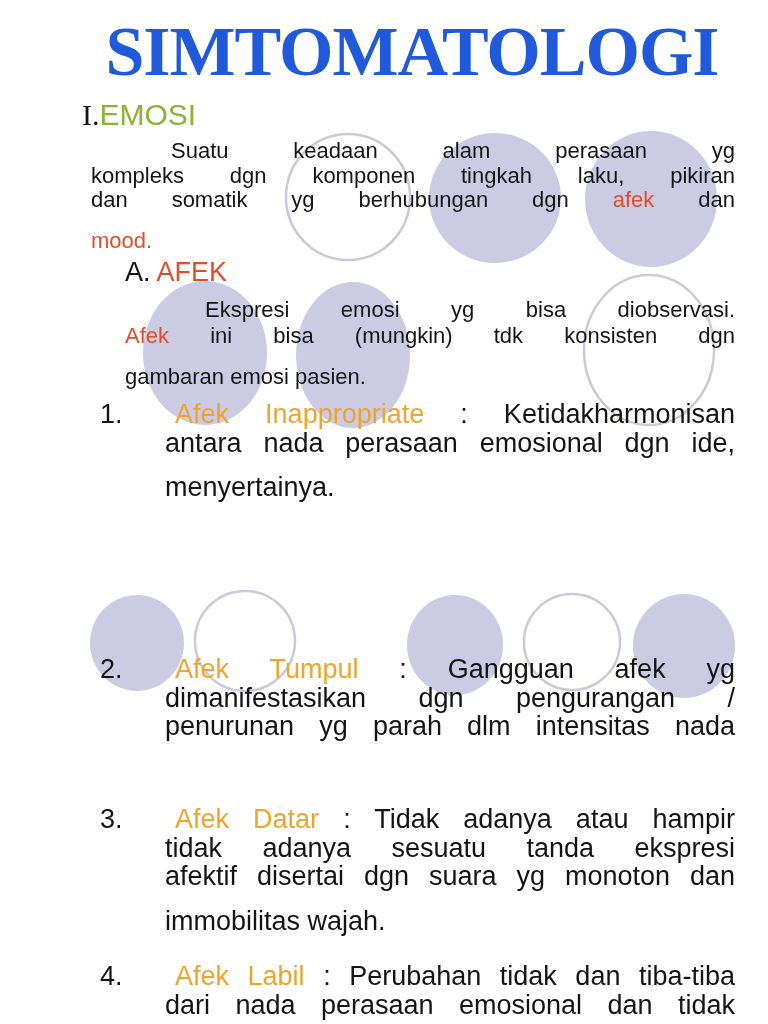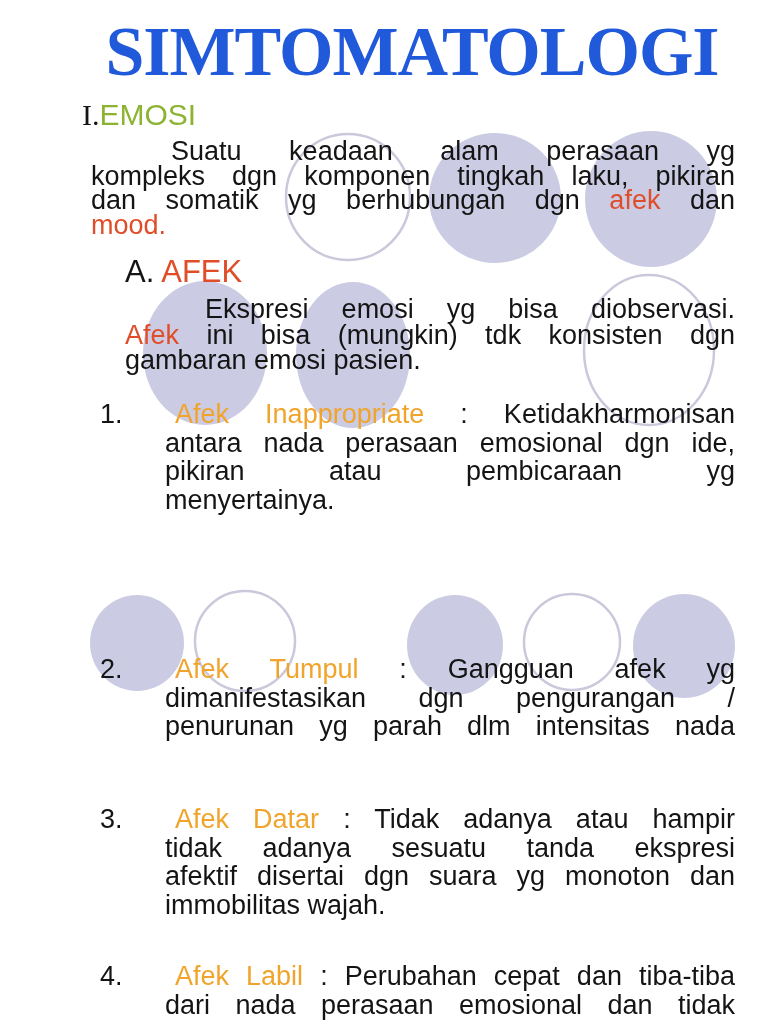--- a/index.html
+++ b/index.html
@@ -14,27 +14,27 @@
   .txt { position:absolute; z-index:1;padding-left:28px; }
   .title {
     left:0; top:14px; width:768px; text-align:center;
     font-family:"Liberation Serif", serif; font-weight:bold;
     font-size:70px; line-height:76px; color:var(--c-title,#2059d9);
     letter-spacing:-1px;
   }
   .h1 { left:54px; top:99px; font-size:30px; line-height:32px; }
   .h1 .numeral { font-family:"Liberation Serif", serif; color:var(--c-text,#141414); }
   .h1 .green { color:var(--c-green,#8cb332); }
-  .para { font-size:27px; }
+  .para { font-size:22px; }
   .p1 { left:63px; top:139px; width:644px; line-height:24.5px; }
-  .hA { left:97px; top:258px; font-size:31px; line-height:28px; }
+  .hA { left:97px; top:258px; font-size:27px; line-height:28px; }
   .hA .red { color:var(--c-red,#e04d29); }
   .p2 { left:97px; top:297px; width:610px; line-height:25.5px; }
   .line { text-align:justify; text-align-last:justify; }
-  .line.last { text-align:justify; text-align-last:auto; }
+  .line.last { text-align:justify; text-align-last:auto;margin-top:16px; }
   .indent { text-indent:80px; }
   .red  { color:var(--c-red,#e04d29); }
   .gold { color:var(--c-gold,#f0a42c);margin-left:10px; }
   .item { position:absolute; width:607px; font-size:27px; line-height:28.5px; }
   .item .num { position:absolute; left:0; top:0; }
   .item .body { margin-left:37px; }
   .i1 { left:100px; top:400px; }
   .i2 { left:100px; top:655px; }
   .i3 { left:100px; top:805px; }
   .i4 { left:100px; top:962px; }
@@ -87,21 +87,20 @@
 <span>ini bisa (mungkin) tdk konsisten dgn</span></div>
     <div class="line last">gambaran emosi pasien.</div>
   </div>
 
   <div class="txt item i1">
     <span class="num">1.</span>
     <div class="body">
       <div class="line"><span class="gold">Afek Inappropriate</span>
 <span>: Ketidakharmonisan</span></div>
       <div class="line">antara nada perasaan emosional dgn ide,</div>
-      <div class="line">pikiran atau pembicaraan yg</div>
       <div class="line last">menyertainya.</div>
     </div>
   </div>
 
   <div class="txt item i2">
     <span class="num">2.</span>
     <div class="body">
       <div class="line"><span class="gold">Afek Tumpul</span>
 <span>: Gangguan afek yg</span></div>
       <div class="line">dimanifestasikan dgn pengurangan /</div>
@@ -117,18 +116,18 @@
       <div class="line">tidak adanya sesuatu tanda ekspresi</div>
       <div class="line">afektif disertai dgn suara yg monoton dan</div>
       <div class="line last">immobilitas wajah.</div>
     </div>
   </div>
 
   <div class="txt item i4">
     <span class="num">4.</span>
     <div class="body">
       <div class="line"><span class="gold">Afek Labil</span>
-<span>: Perubahan cepat dan tiba-tiba</span></div>
+<span>: Perubahan tidak dan tiba-tiba</span></div>
       <div class="line">dari nada perasaan emosional dan tidak</div>
     </div>
   </div>
 
 </div>
 
 </body></html>

